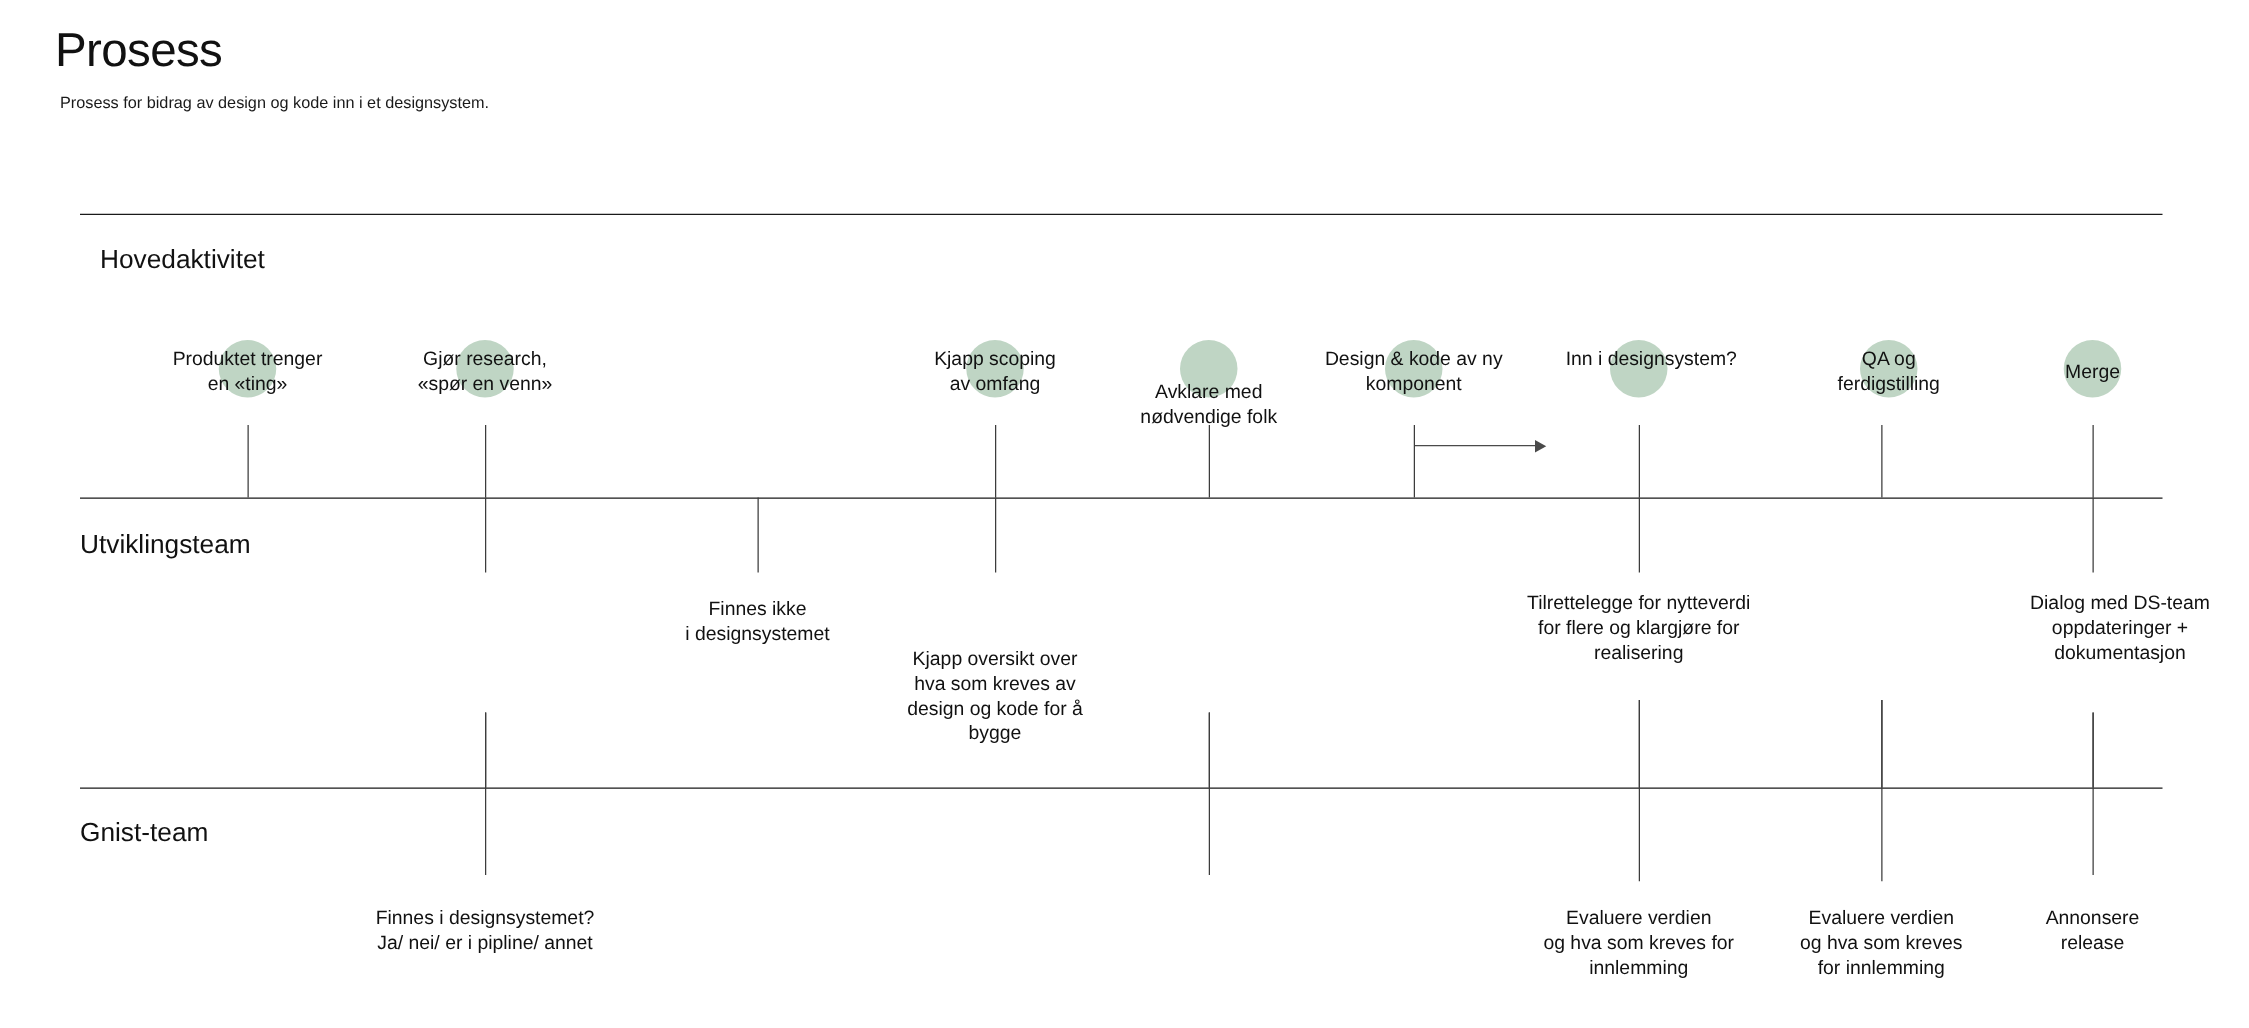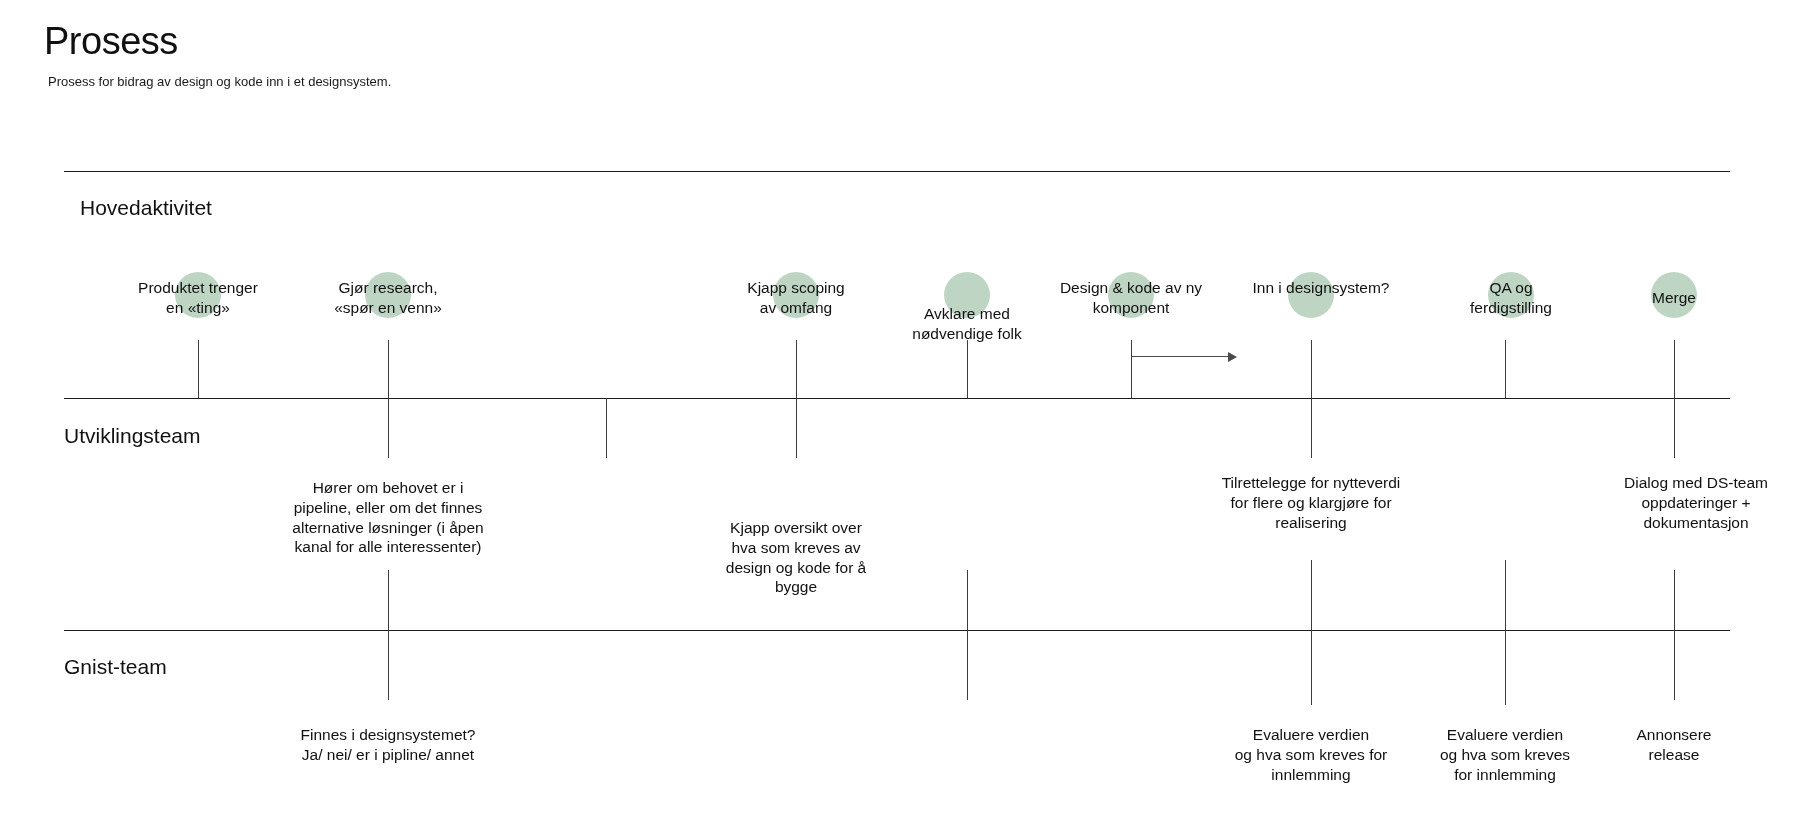--- a/index.html
+++ b/index.html
@@ -156,24 +156,22 @@
   <div class="tick" style="left:796px; top:398px; height:60px;"></div>
   <div class="tick" style="left:1311px; top:398px; height:60px;"></div>
   <div class="tick" style="left:1674px; top:398px; height:60px;"></div>
 
   <div class="tick" style="left:388px; top:570px; height:60px;"></div>
   <div class="tick" style="left:967px; top:570px; height:60px;"></div>
   <div class="tick" style="left:1311px; top:560px; height:70px;"></div>
   <div class="tick" style="left:1505px; top:560px; height:70px;"></div>
   <div class="tick" style="left:1674px; top:570px; height:60px;"></div>
 
-  <div class="node-text" style="left:278px; top:478px; width:220px;">Hører om behovet er i
-pipeline, eller om det finnes
-alternative løsninger (i åpen
-kanal for alle interessenter)</div>
+  <div class="node-text" style="left:506px; top:478px; width:200px;">Finnes ikke
+i designsystemet</div>
   <div class="node-text" style="left:696px; top:478px; width:200px;margin-top:40px;">Kjapp oversikt over
 hva som kreves av
 design og kode for å
 bygge</div>
   <div class="node-text" style="left:1193px; top:473px; width:236px;">Tilrettelegge for nytteverdi
 for flere og klargjøre for
 realisering</div>
   <div class="node-text" style="left:1596px; top:473px; width:200px;">Dialog med DS-team
 oppdateringer +
 dokumentasjon</div>

